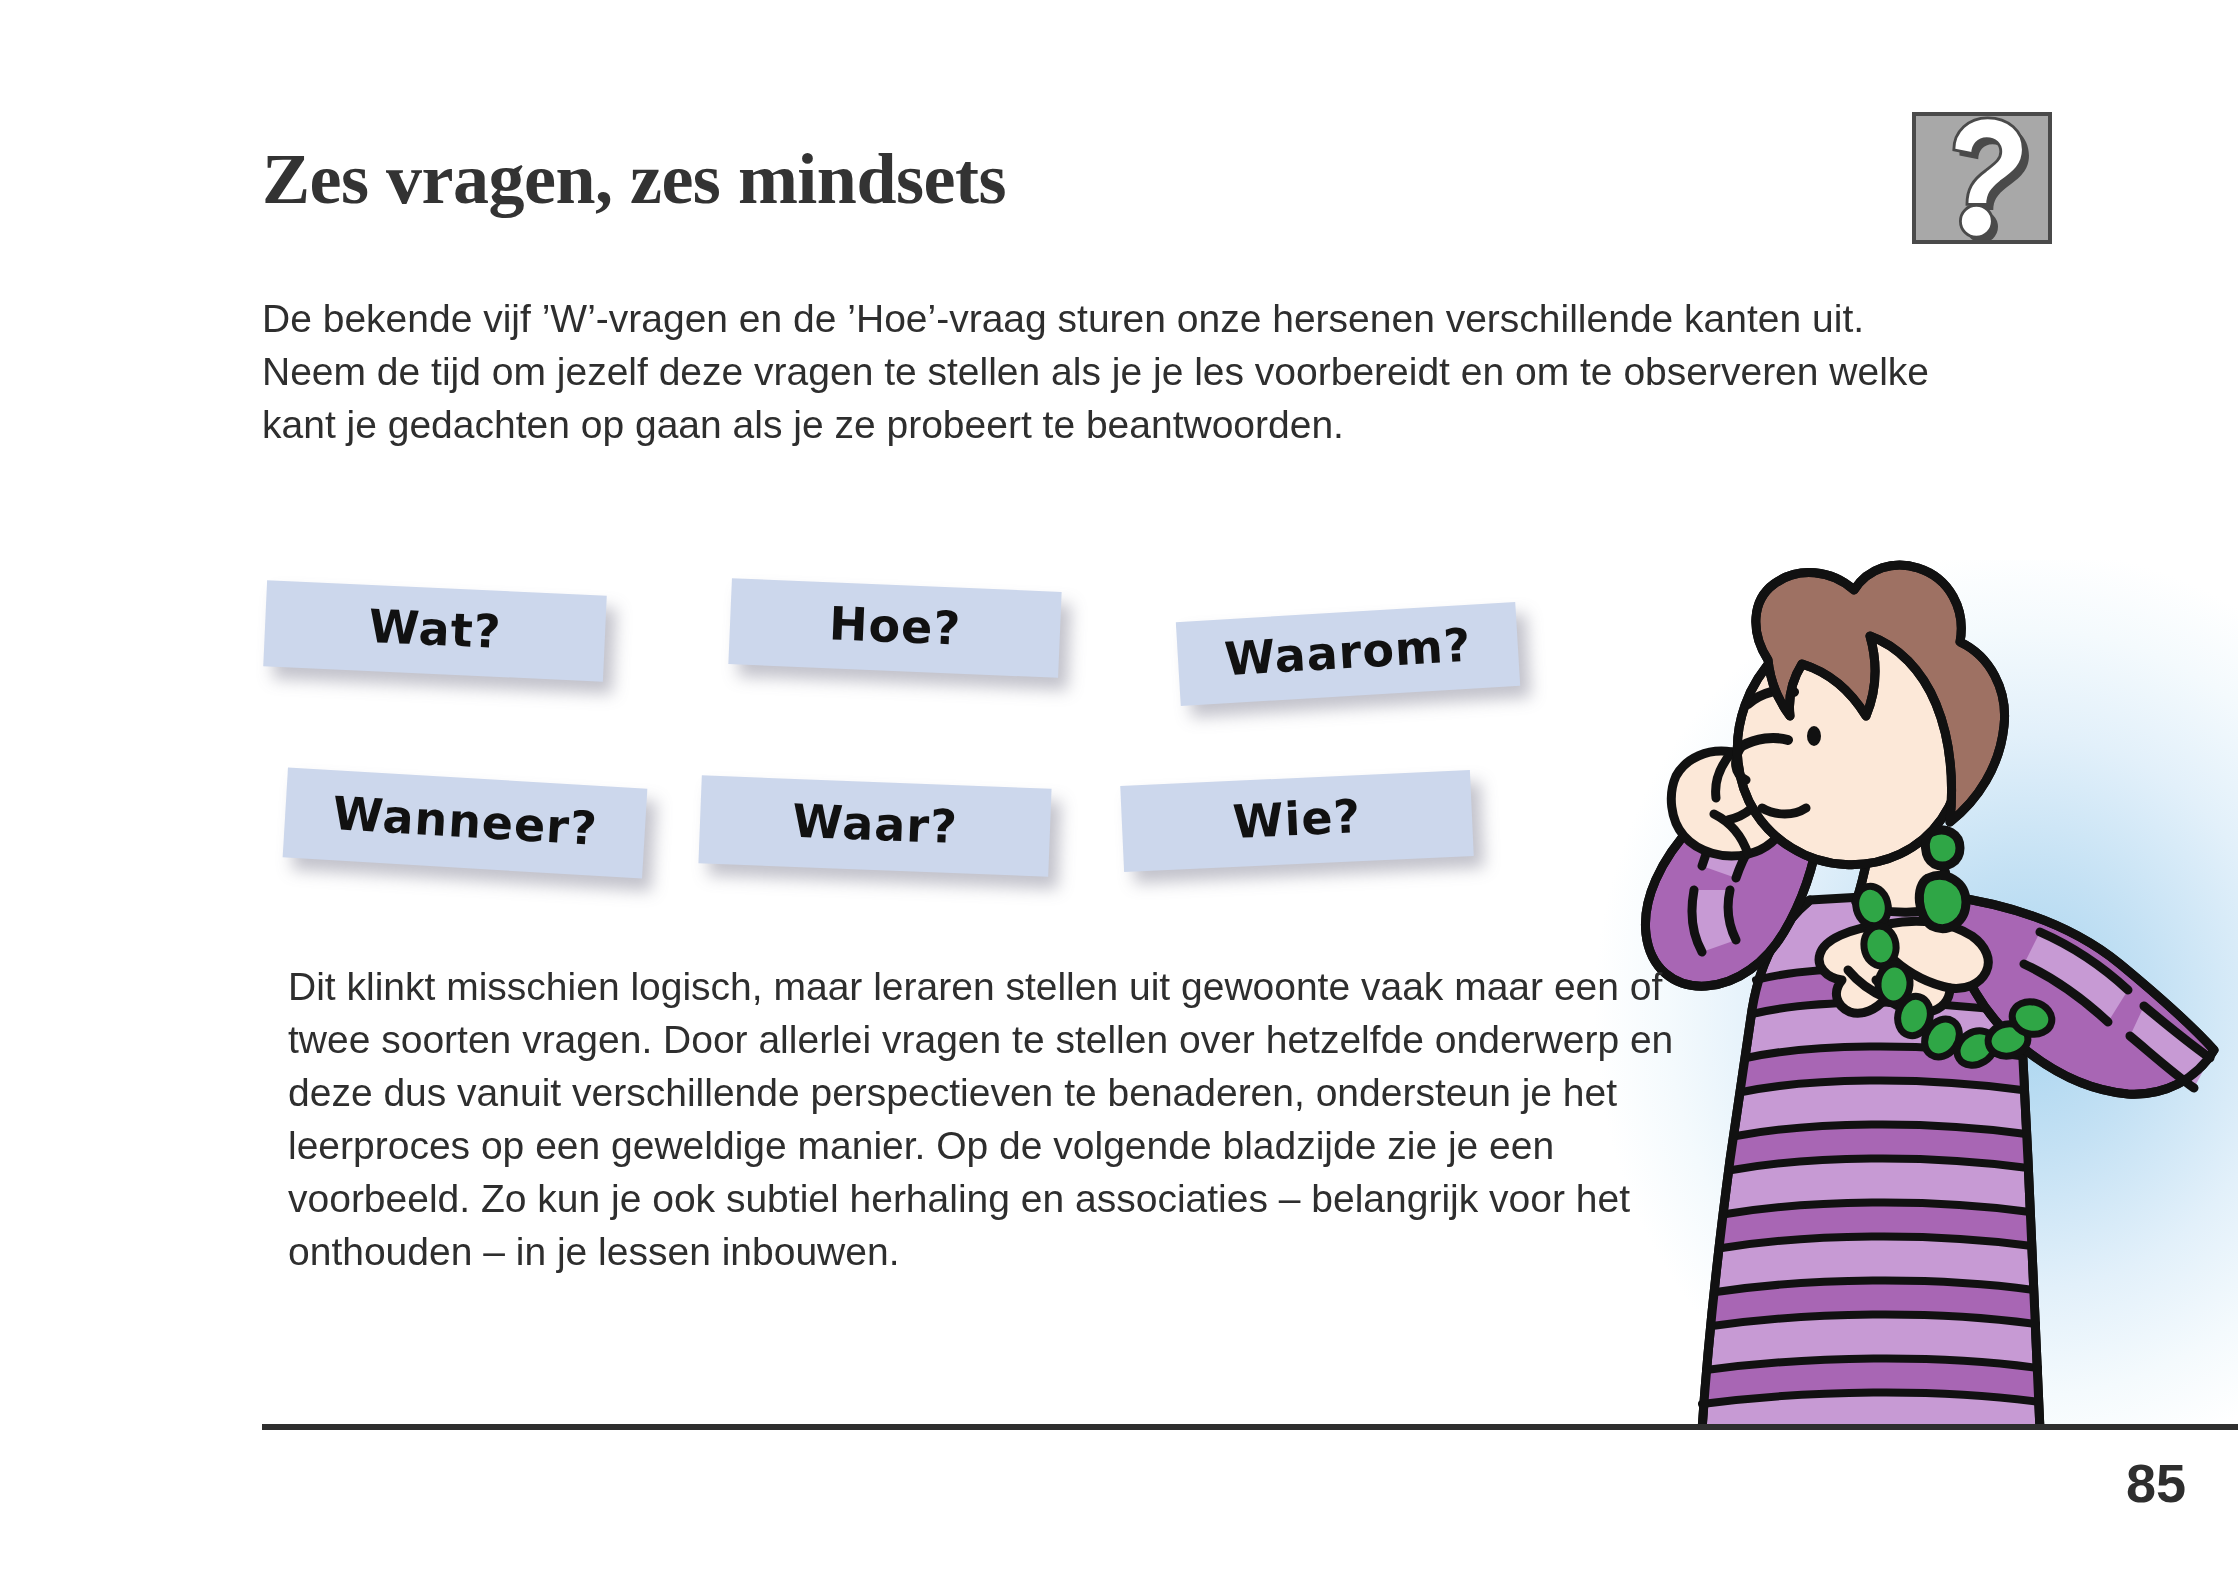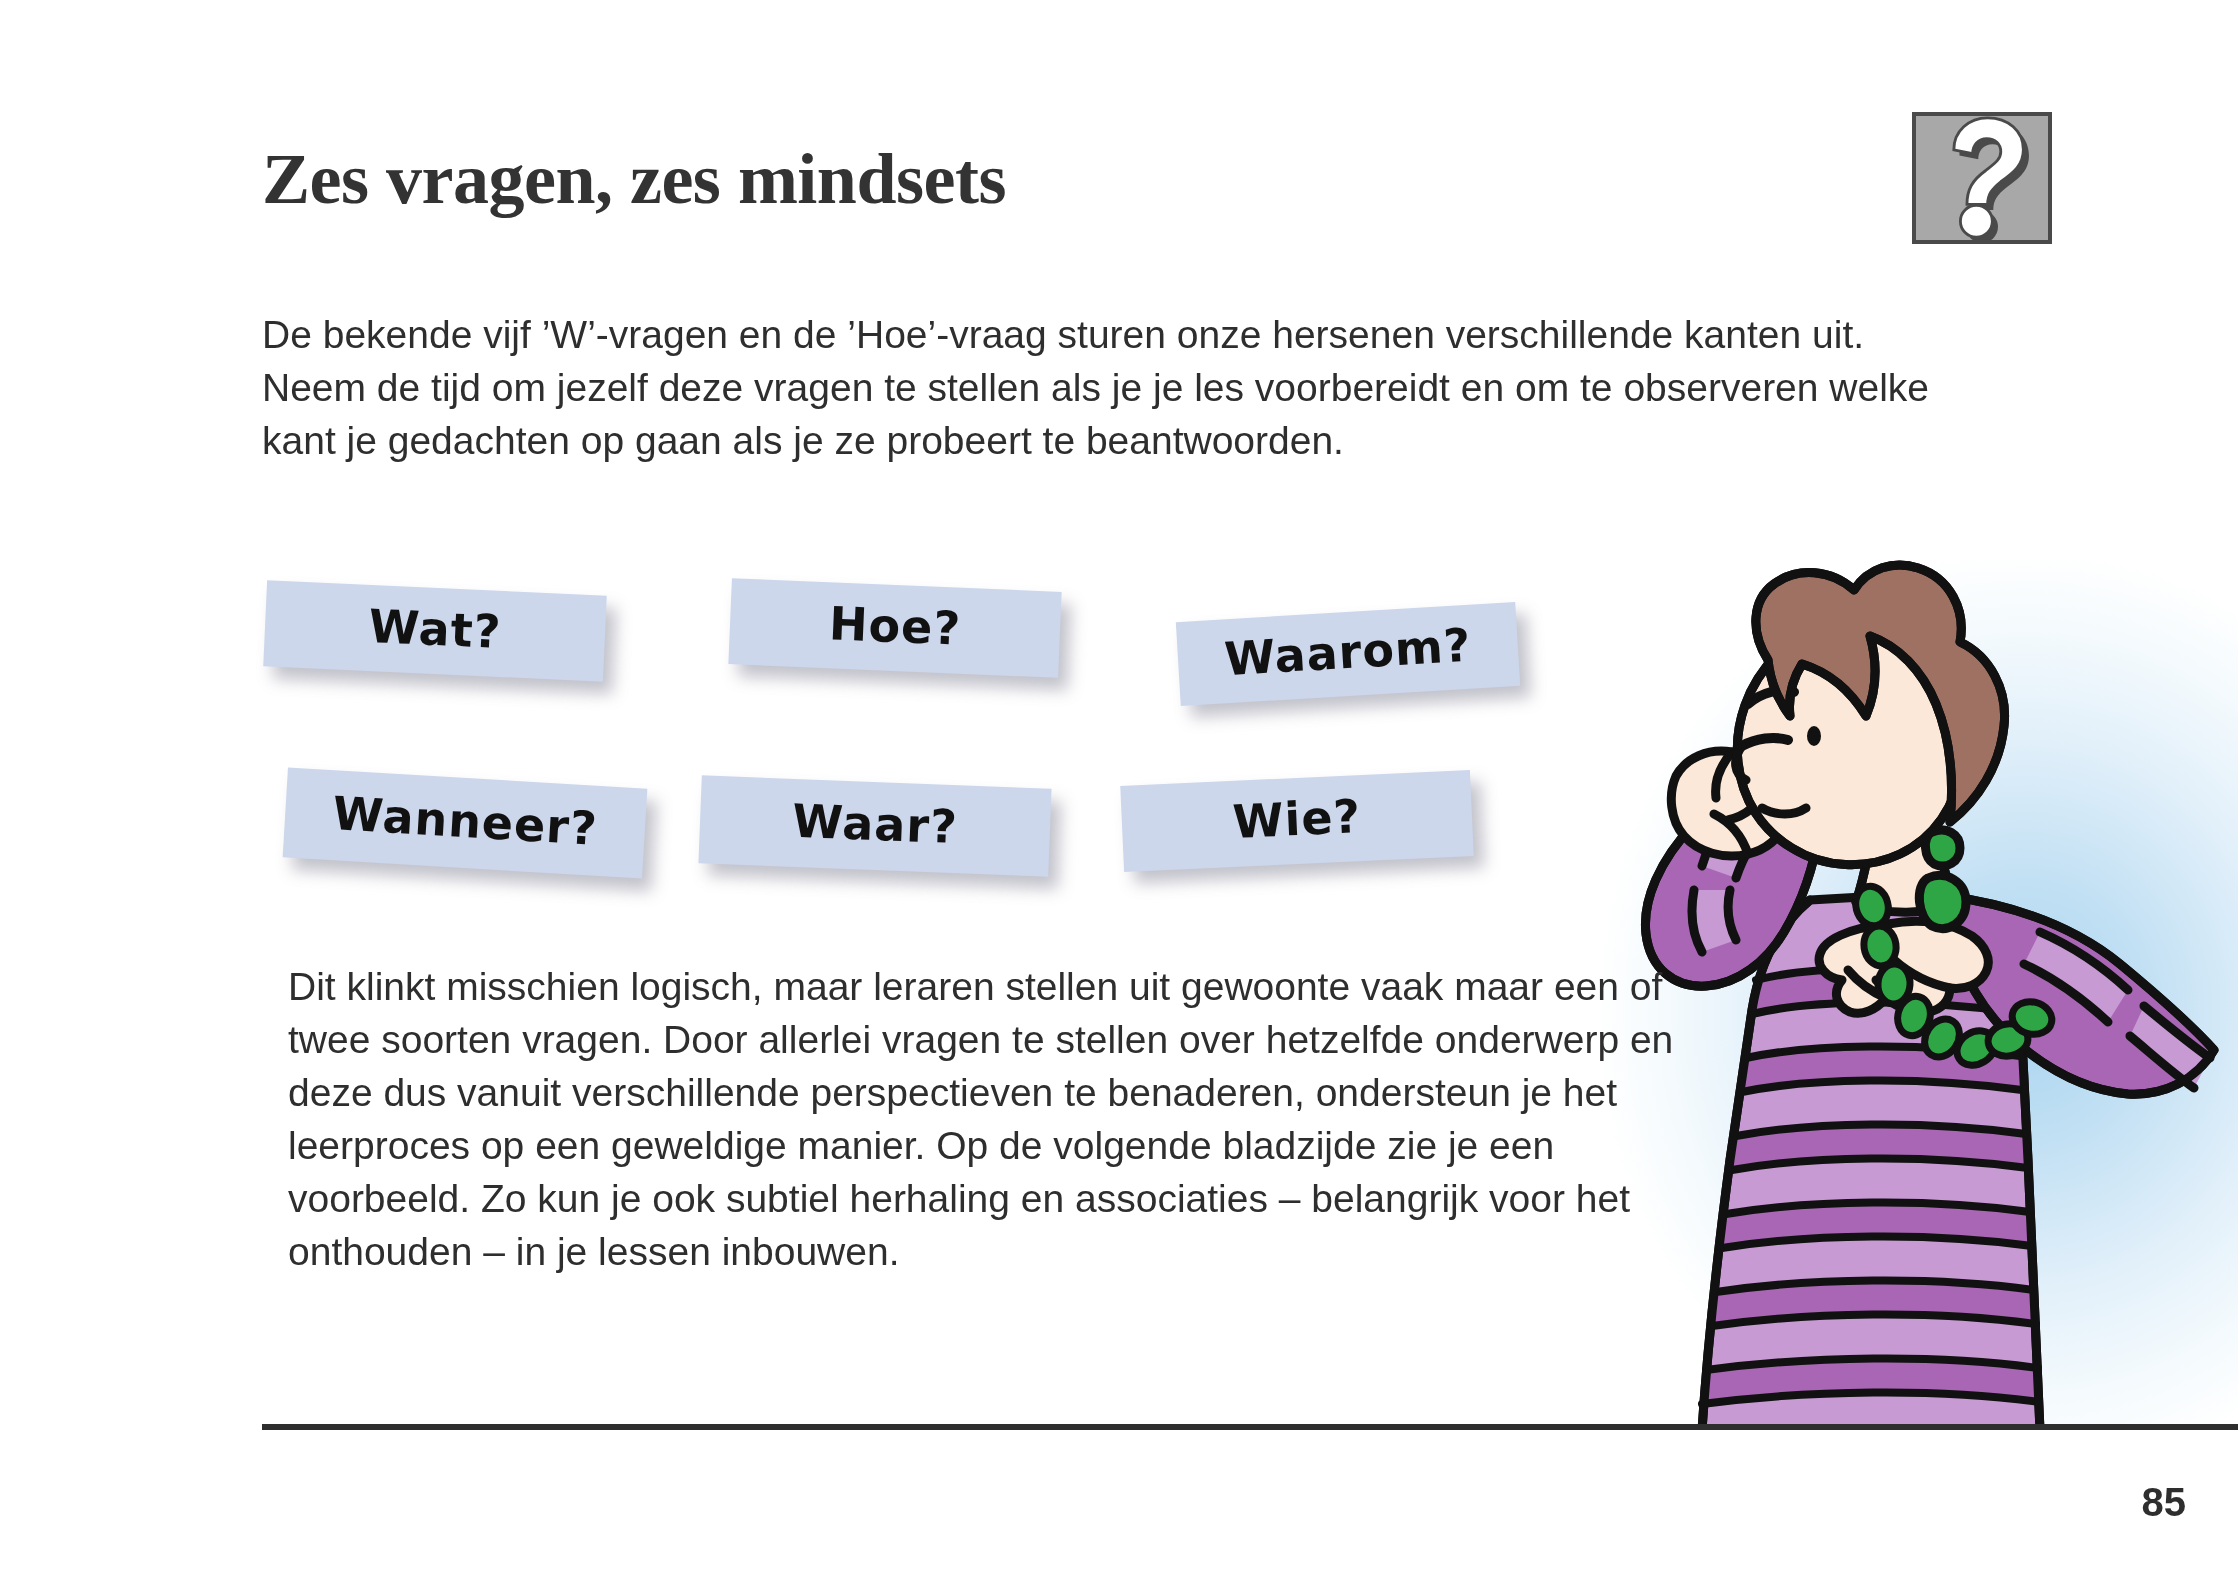--- a/index.html
+++ b/index.html
@@ -31,21 +31,21 @@
     background:#a8a8a8;border:4px solid #4a4a4a;box-sizing:border-box;
   }
   .qbadge svg{position:absolute;left:0;top:0;width:100%;height:100%;}
 
   
   .para{
     position:absolute;color:#2e2e2e;
     font-size:39px;line-height:1.36;
     font-family:"Liberation Sans", sans-serif;
   }
-  .para-intro{left:262px;top:308px;width:1690px;}
+  .para-intro{left:262px;top:292px;width:1690px;}
   .para-body{left:262px;top:960px;width:1400px;margin-left:26px;}
 
   
   .cards{position:absolute;left:0;top:0;width:100%;height:100%;}
   .card{
     position:absolute;
     background:#ccd7ec;
     color:#111;
     display:flex;align-items:center;justify-content:center;
     font-family:"DejaVu Sans", sans-serif;
@@ -67,23 +67,22 @@
   .rule{
     position:absolute;left:262px;top:1424px;right:0;height:6px;background:#2e2e2e;
   }
   .footer-title{
     position:absolute;right:170px;top:1468px;
     font-size:34px;color:#2e2e2e;letter-spacing:7px;
     font-family:"Liberation Sans", sans-serif;white-space:nowrap;
   }
   .pageno{
     position:absolute;right:52px;top:1452px;
-    font-size:40px;font-weight:bold;color:#2e2e2e;
+    font-size:54px;font-weight:bold;color:#2e2e2e;
     font-family:"Liberation Sans", sans-serif;
-    margin-top:28px;
   }
 
   
   .figure{position:absolute;left:1480px;top:560px;width:758px;height:870px;}
   .figure svg{width:100%;height:100%;display:block;}
 </style>
 </head>
 <body>
 
 <div class="page">

